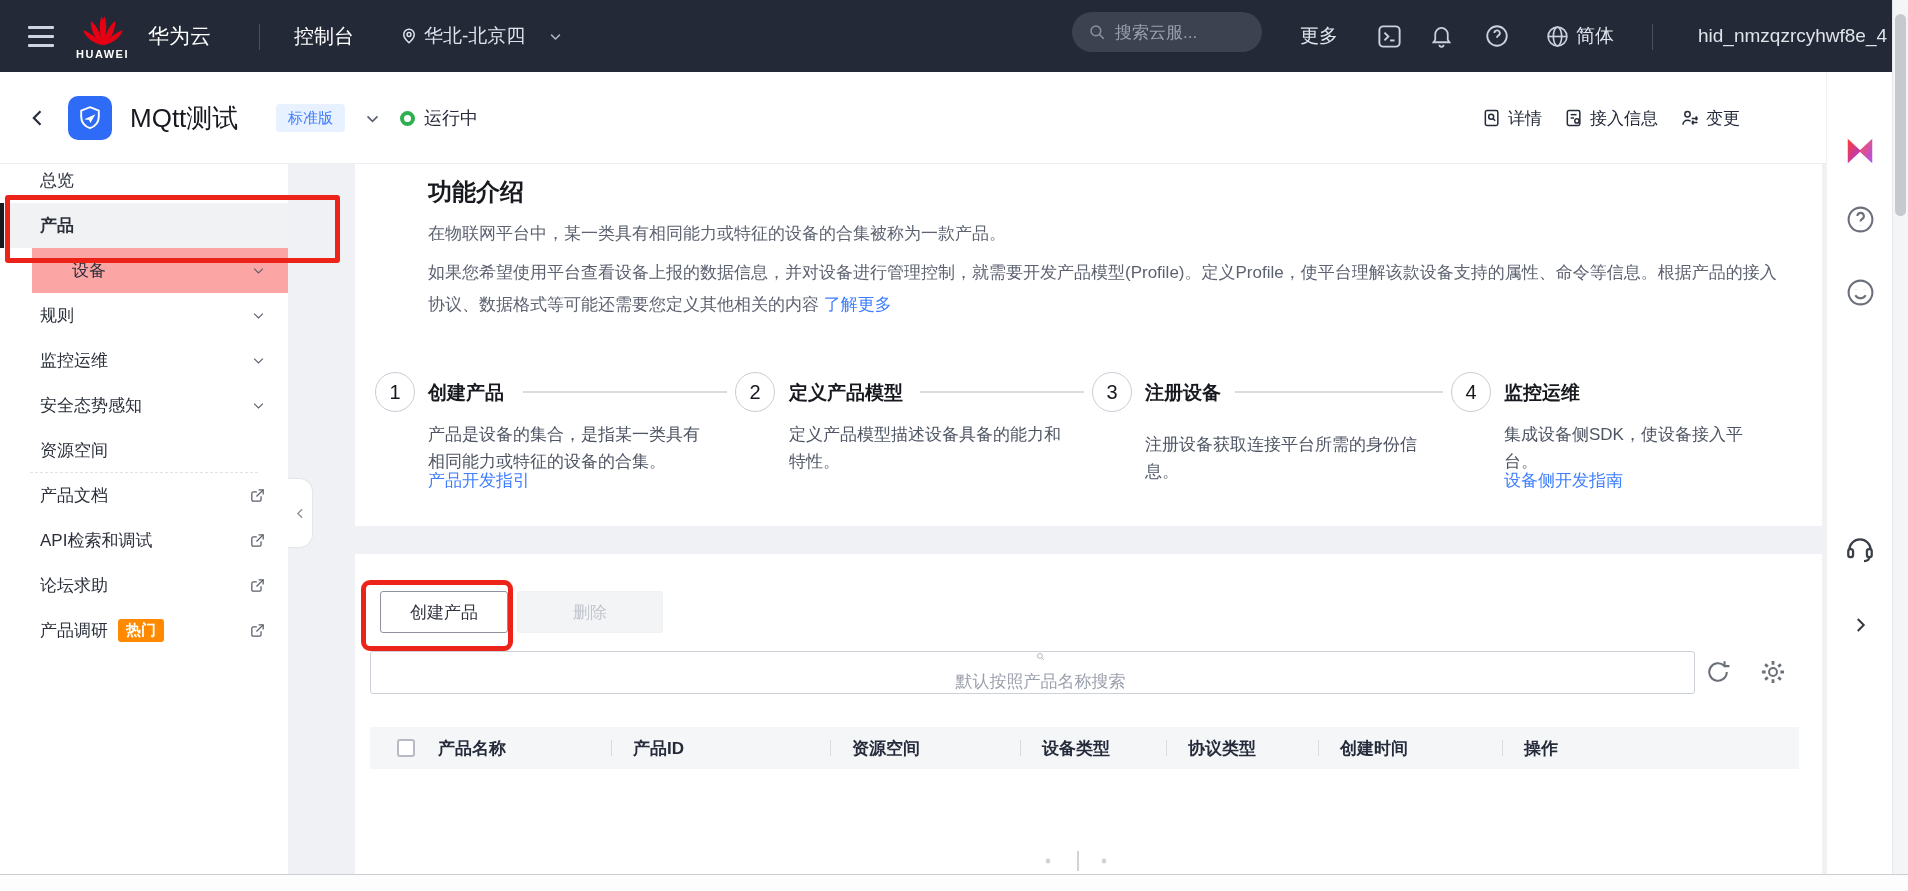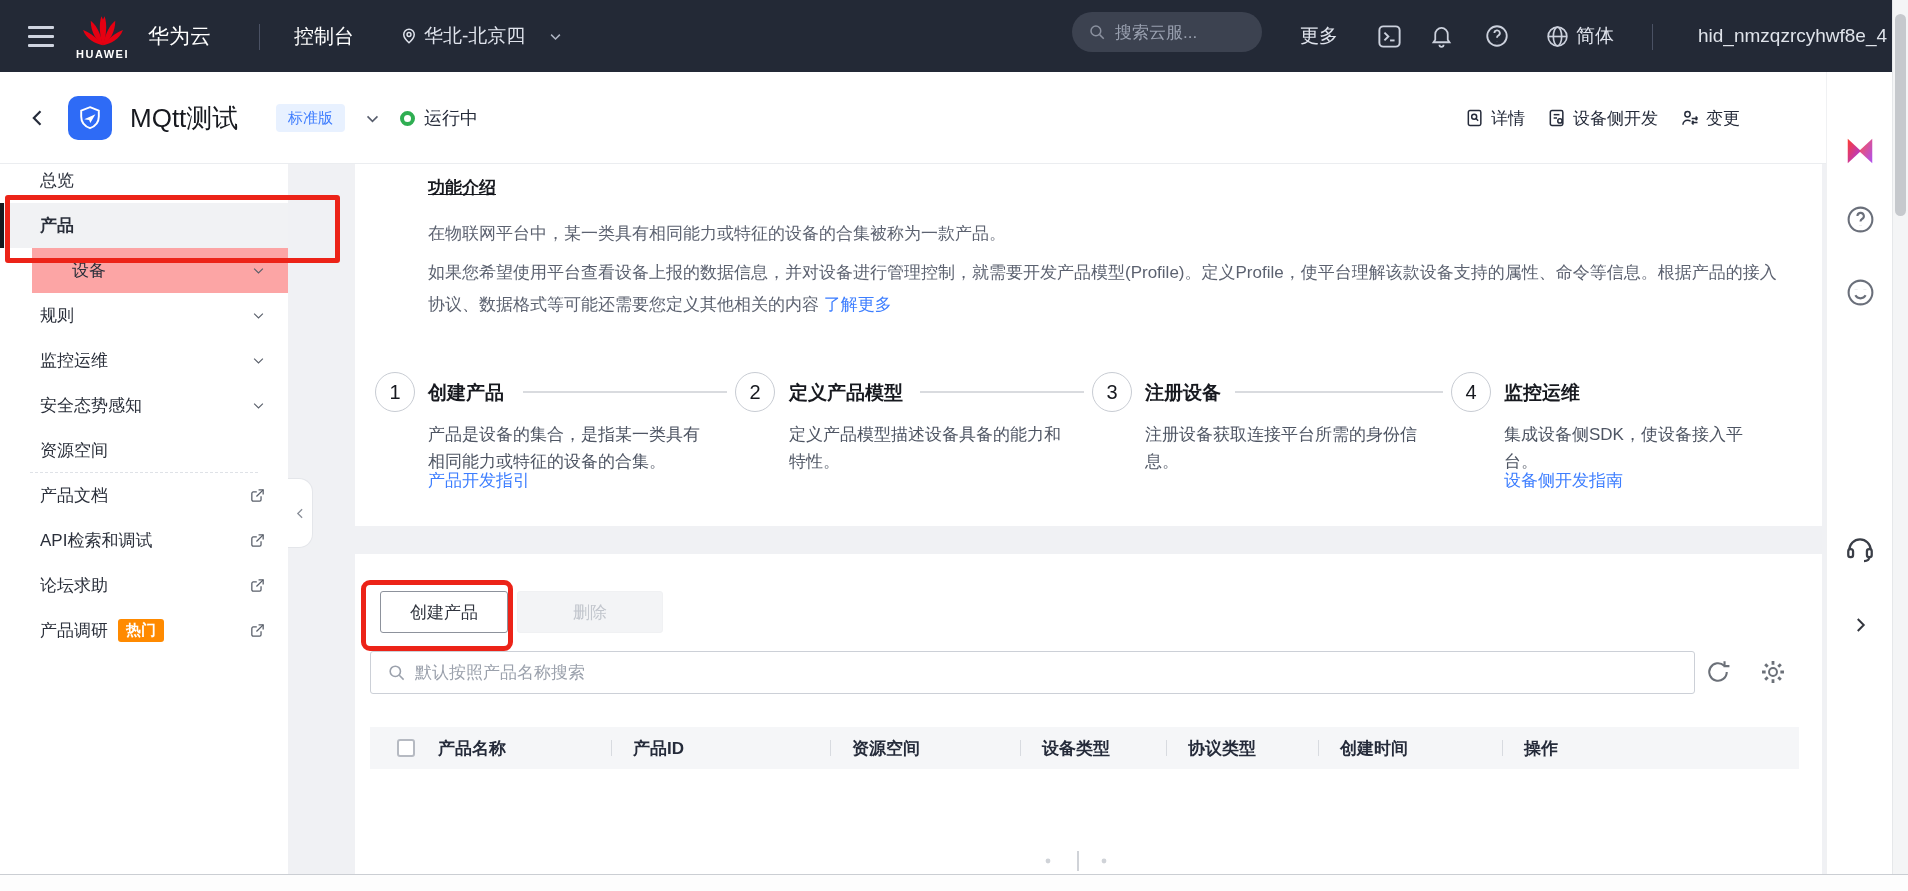--- a/index.html
+++ b/index.html
@@ -42,35 +42,35 @@
   .side-item.selected::before{content:'';position:absolute;left:0;top:0;bottom:0;width:4px;background:#17191e;}
   .side-item.hovered{background:#fca5a5;margin-left:32px;}
   .side-item.divider-bottom::after{content:'';position:absolute;left:30px;right:30px;bottom:0;border-bottom:1px dashed #dfe2e7;}
   .hot-badge{margin-left:10px;padding:2px 8px;background:#ff8a00;color:#fff;font-size:15px;font-weight:700;border-radius:3px;}
   .collapse-tab{position:absolute;left:288px;top:478px;width:24px;height:68px;background:#fff;border:1px solid #e4e6ea;border-left:none;
                 border-radius:0 14px 14px 0;display:flex;align-items:center;justify-content:center;color:#8a8f99;z-index:5;}
   
   .card{position:absolute;background:#fff;}
   .card1{left:355px;top:164px;width:1467px;height:362px;}
   .card2{left:355px;top:554px;width:1467px;height:320px;}
-  .intro-title{position:absolute;left:73px;top:12px;font-size:17px;font-weight:700;color:#17191f;text-decoration:underline;}
+  .intro-title{position:absolute;left:73px;top:12px;font-size:24px;font-weight:700;color:#17191f;}
   .intro-p{position:absolute;left:73px;font-size:17px;color:#5c6270;white-space:nowrap;}
   .blue-link{color:#3d7eff;cursor:pointer;text-decoration:none;}
   .step-circle{position:absolute;top:208px;width:40px;height:40px;border:1px solid #c8ccd3;border-radius:50%;
                display:flex;align-items:center;justify-content:center;font-size:20px;color:#17191f;background:#fff;box-sizing:border-box;}
   .step-label{position:absolute;top:216px;font-size:19px;font-weight:600;color:#17191f;white-space:nowrap;}
   .step-line{position:absolute;top:227px;height:2px;background:#d9dbdf;}
   .step-desc{position:absolute;top:257px;width:272px;font-size:17px;line-height:27px;color:#4e5563;}
   .step-link{position:absolute;top:305px;font-size:17px;}
   
   .btn{position:absolute;box-sizing:border-box;border-radius:3px;font-size:17px;display:flex;align-items:center;justify-content:center;cursor:pointer;}
   .btn-create{left:25px;top:37px;width:128px;height:42px;background:#fff;border:1px solid #8d929c;color:#30343e;}
   .btn-delete{left:162px;top:37px;width:146px;height:42px;background:#f3f4f6;border:1px solid #f0f1f3;color:#c2c6cd;cursor:default;}
   .search-box{position:absolute;left:15px;top:97px;width:1325px;height:43px;border:1px solid #ccd0d7;border-radius:3px;
-              box-sizing:border-box;display:flex;align-items:center;gap:9px;padding-left:16px;background:#fff;}
+              box-sizing:border-box;display:flex;align-items:center;gap:9px;padding-left:16px;background:#fff;flex-direction:column;}
   .search-box .ph{font-size:17px;color:#9ba1ac;}
   .icon-btn{position:absolute;top:101px;width:34px;height:34px;display:flex;align-items:center;justify-content:center;color:#6b7078;cursor:pointer;}
   .table-head{position:absolute;left:15px;top:173px;width:1429px;height:42px;background:#f5f6f8;display:flex;align-items:center;}
   .th{position:relative;height:42px;display:flex;align-items:center;box-sizing:border-box;padding-left:22px;
       font-size:17px;font-weight:700;color:#252b3a;white-space:nowrap;}
   .th.sep::before{content:'';position:absolute;left:0;top:13px;width:1px;height:16px;background:#d8dbe0;}
   .th-check{justify-content:flex-start;padding-left:27px;}
   .checkbox{width:18px;height:18px;border:2px solid #b6bac2;border-radius:3px;background:#fff;box-sizing:border-box;}
   
   .right-rail{position:absolute;left:1826px;top:72px;width:66px;height:802px;background:#fff;border-left:1px solid #f0f1f3;box-sizing:border-box;}
@@ -207,21 +207,21 @@
           </svg>
           <span>详情</span>
         </div>
         <div class="head-action">
           <svg width="20" height="20" viewBox="0 0 24 24" fill="none" stroke="currentColor" stroke-width="1.8">
             <rect x="4" y="3" width="15" height="18" rx="2"></rect>
             <line x1="8" y1="8" x2="15" y2="8"></line>
             <line x1="8" y1="12" x2="12" y2="12"></line>
             <circle cx="15.5" cy="15.5" r="2.6"></circle>
           </svg>
-          <span>设备侧开发</span>
+          <span>接入信息</span>
         </div>
         <div class="head-action">
           <svg width="20" height="20" viewBox="0 0 24 24" fill="none" stroke="currentColor" stroke-width="1.8">
             <circle cx="9" cy="7.5" r="3.2"></circle>
             <path d="M3.5 20c0-3.2 2.5-5.3 5.5-5.3 1.4 0 2.7.45 3.7 1.2"></path>
             <path d="M14 12.5h7m0 0l-2.2-2.2M21 12.5l-2.2 2.2"></path>
             <path d="M21 17.5h-7m0 0l2.2-2.2M14 17.5l2.2 2.2"></path>
           </svg>
           <span>变更</span>
         </div>
@@ -331,21 +331,21 @@
     <div id="steps-host">
         <div class="step-circle" style="left: 20px;">1</div>
         <div class="step-label" style="left: 73px;">创建产品</div>
         <div class="step-desc" style="left: 73px;">产品是设备的集合，是指某一类具有相同能力或特征的设备的合集。</div>
         <a class="step-link blue-link" style="left: 73px;">产品开发指引</a>
         <div class="step-circle" style="left: 380px;">2</div>
         <div class="step-label" style="left: 434px;">定义产品模型</div>
         <div class="step-desc" style="left: 434px;">定义产品模型描述设备具备的能力和特性。</div>
         <div class="step-circle" style="left: 737px;">3</div>
         <div class="step-label" style="left: 790px;">注册设备</div>
-        <div class="step-desc" style="left: 790px;">注册设备获取连接平台所需的身份信息。</div>
+        <div class="step-desc" style="left: 790px; margin-top: 10px;">注册设备获取连接平台所需的身份信息。</div>
         <div class="step-circle" style="left: 1096px;">4</div>
         <div class="step-label" style="left: 1149px;">监控运维</div>
         <div class="step-desc" style="left: 1149px;">集成设备侧SDK，使设备接入平台。</div>
         <a class="step-link blue-link" style="left: 1149px;">设备侧开发指南</a>
       </div>
   </div>
 
   <div class="card card2">
     <div class="btn btn-create">创建产品</div>
     <div class="btn btn-delete">删除</div>

